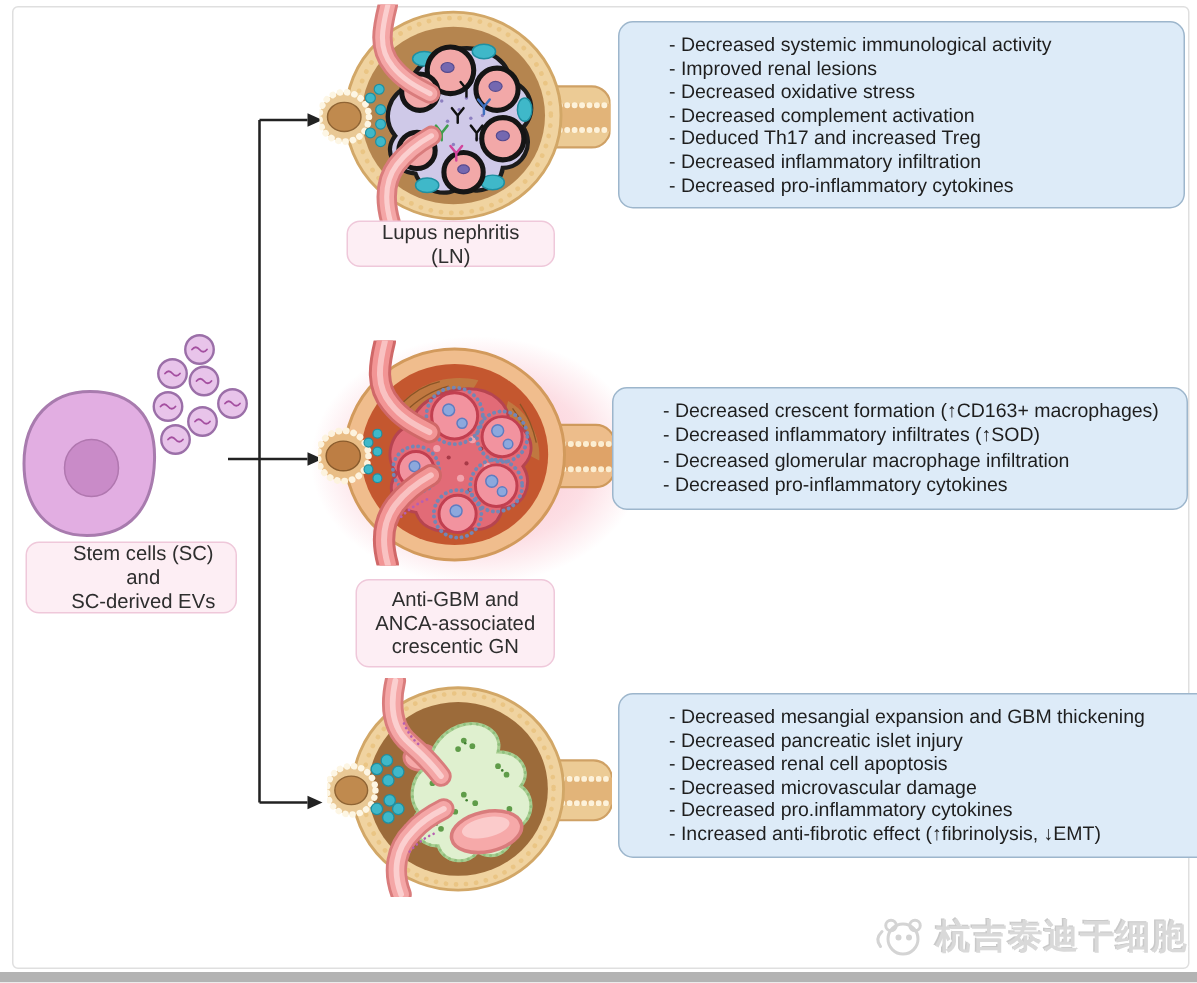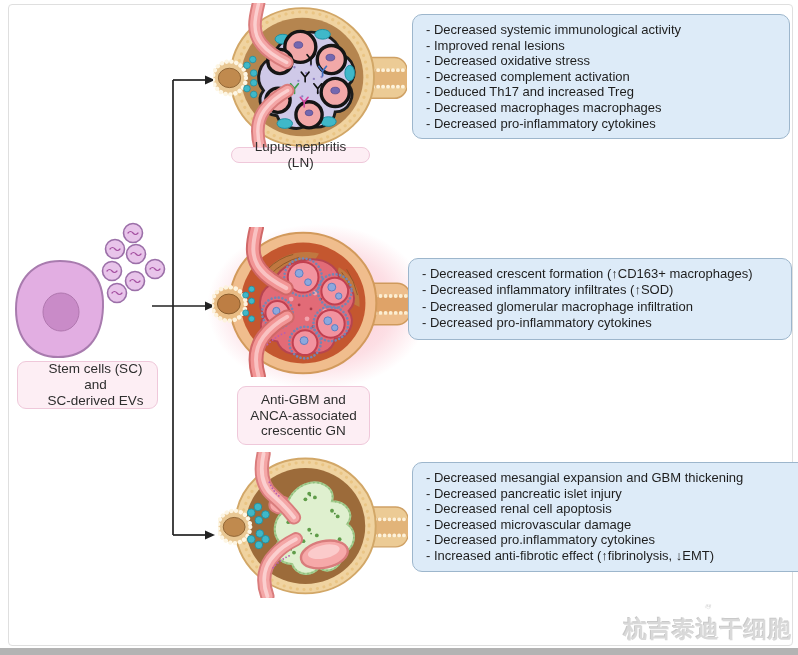--- a/index.html
+++ b/index.html
@@ -22,21 +22,21 @@
   .info-box{
     position:absolute;
     background:var(--info-box-bg,#ddebf8);
     border:1px solid var(--info-box-border,#9db6cc);
     border-radius:10px;
     padding:7px 12px 7px 13px;
     font-size:13px;line-height:15.6px;
     color:var(--text,#1e1e1e);
     box-sizing:border-box;
   }
-  .bullet{white-space:nowrap;}
+  .bullet{white-space:nowrap;margin-left:20px;}
   .label-box{
     position:absolute;
     background:var(--label-box-bg,#fdeef4);
     border:1px solid var(--label-box-border,#efc8da);
     border-radius:9px;
     display:flex;align-items:center;justify-content:center;
     text-align:center;
     font-size:13.5px;line-height:16px;
     color:#2e2e2e;
     white-space:pre-line;
@@ -49,21 +49,20 @@
     border-radius:50%;
     background:radial-gradient(closest-side,
       rgba(247,148,168,0.62) 0%,
       rgba(247,148,168,0.30) 52%,
       rgba(247,148,168,0) 76%);
   }
   .watermark{
     position:absolute;right:6px;bottom:10px;height:42px;
     display:flex;align-items:center;gap:4px;
     color:var(--watermark,#d9d9d9);
-    flex-direction:column;
   }
   .watermark-text{
     font-size:23px;font-weight:bold;letter-spacing:1px;
     color:var(--watermark,#d9d9d9);
     text-shadow:1px 1px 0 #ffffff,-1px -1px 0 #c9c9c9;
   }
   svg{display:block;}
 </style>
 </head>
 <body>
@@ -367,34 +366,34 @@
       <path d="M52,150 C46,134 48,118 60,106 C66,99 74,94 82,90" stroke="#d97c7c" stroke-width="15"></path>
       <path d="M52,150 C46,134 48,118 60,106 C66,99 74,94 82,90" stroke="#f4a6a6" stroke-width="11"></path>
       <path d="M52,150 C46,134 48,118 60,106 C66,99 74,94 82,90" stroke="#fbcfcf" stroke-width="4"></path>
       <path d="M58,120 q8,-9 18,-13" stroke="#b85fb0" stroke-width="1.8" stroke-dasharray="0.1,3.4"></path>
     </g>
   </svg>
 
   <div class="label-box" style="left:17px;top:361px;width:141px;height:48px;padding-left:24px;">Stem cells (SC) and
 SC-derived EVs</div>
 
-  <div class="label-box" style="left:231px;top:147px;width:139px;height:16px;">Lupus nephritis (LN)</div>
+  <div class="label-box" style="left:231px;top:147px;width:139px;height:31px;">Lupus nephritis (LN)</div>
 
   <div class="label-box" style="left:237px;top:386px;width:133px;height:59px;line-height:15.5px;">Anti-GBM and
 ANCA-associated
 crescentic GN</div>
 
 
   <div class="info-box" style="left:412px;top:14px;width:378px;">
       <div class="bullet">- Decreased systemic immunological activity</div>
       <div class="bullet">- Improved renal lesions</div>
       <div class="bullet">- Decreased oxidative stress</div>
       <div class="bullet">- Decreased complement activation</div>
       <div class="bullet">- Deduced Th17 and increased Treg</div>
-      <div class="bullet">- Decreased macrophages macrophages</div>
+      <div class="bullet">- Decreased inflammatory infiltration</div>
       <div class="bullet">- Decreased pro-inflammatory cytokines</div>
     </div>
 
   <div class="info-box" style="left:408px;top:258px;width:384px;line-height:16.4px;">
       <div class="bullet">- Decreased crescent formation (↑CD163+ macrophages)</div>
       <div class="bullet">- Decreased inflammatory infiltrates (↑SOD)</div>
       <div class="bullet">- Decreased glomerular macrophage infiltration</div>
       <div class="bullet">- Decreased pro-inflammatory cytokines</div>
     </div>
 

